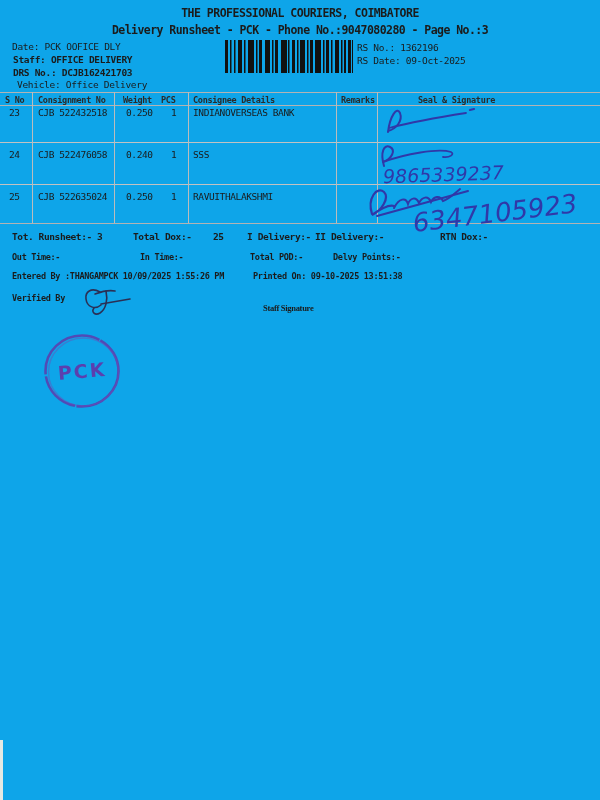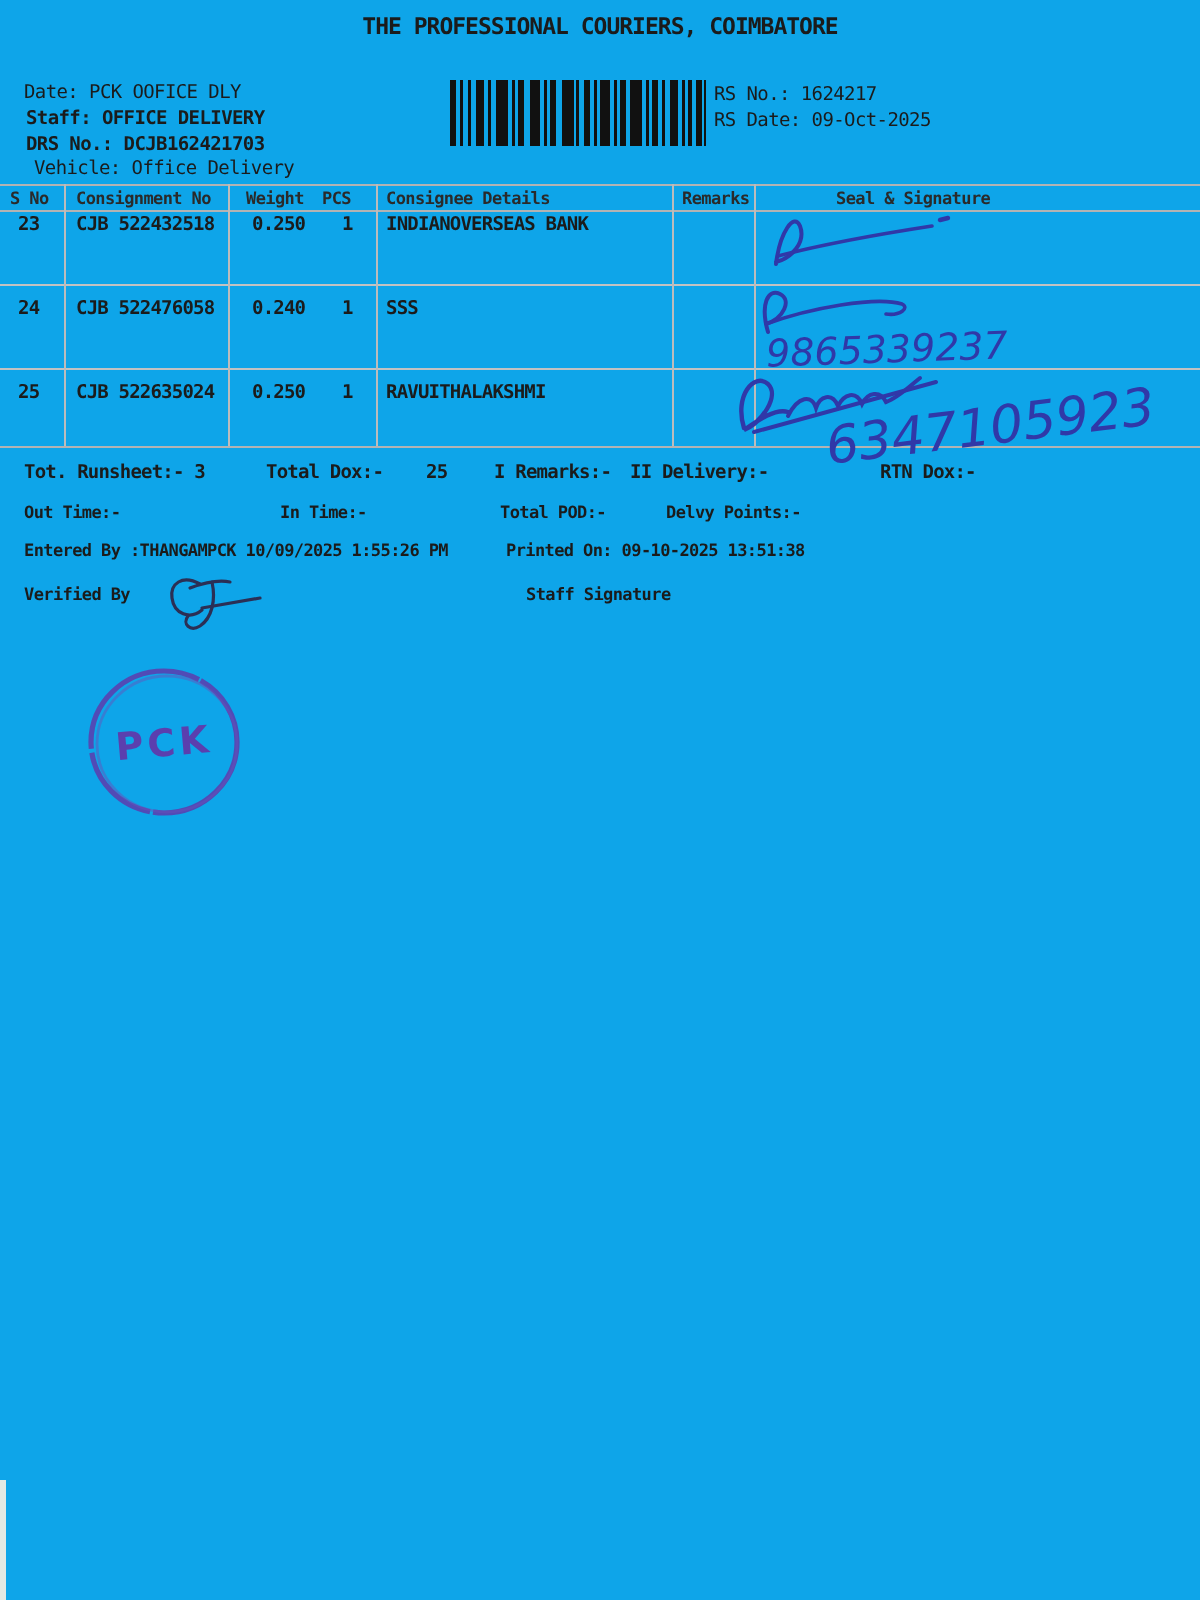--- a/index.html
+++ b/index.html
@@ -5,35 +5,36 @@
   html,body{margin:0;padding:0;background:#e8e8e8;}
   .page{
     position:relative;width:600px;height:800px;background:#0ea5e9;
     font-family:"DejaVu Sans Mono","Liberation Mono",monospace;
     color:#1b1b1b;overflow:hidden;margin:0 auto;
   }
   .abs{position:absolute;white-space:pre;}
   .b{font-weight:700;}
   .t-title{font-size:11.5px;letter-spacing:-0.5px;left:0;right:0;text-align:center;}
   .t-info{font-size:9.5px;letter-spacing:-0.3px;}
-  .t-cell{font-size:9.5px;letter-spacing:-0.4px;font-weight:700;}
+  .t-cell{font-size:9.5px;letter-spacing:-0.4px;font-weight:400;}
   .t-colhead{font-size:8.5px;letter-spacing:-0.3px;font-weight:700;color:#2a2a2a;}
   .t-sum{font-size:9.5px;letter-spacing:-0.4px;font-weight:700;}
   .t-small{font-size:8.5px;letter-spacing:-0.3px;font-weight:700;}
   .hline{position:absolute;height:1px;background:#b3b3b3;left:0;width:600px;}
   .vline{position:absolute;width:1px;background:#bcbcbc;top:92px;height:131px;}
   svg{position:absolute;overflow:visible;}
   .edge{position:absolute;left:0;top:740px;width:3px;height:60px;background:#e4e9e4;}
 </style>
 </head>
 <body>
 
 <div class="page">
 
   <div class="abs b t-title" style="top:6px;">THE PROFESSIONAL COURIERS, COIMBATORE</div>
+  <div class="abs b t-title" style="top:23px;letter-spacing:-0.55px;">Delivery Runsheet - PCK - Phone No.:9047080280 - Page No.:3</div>
 
   <div class="abs t-info" style="left:12px;top:41px;"><span>Date:</span> <span>PCK OOFICE DLY</span></div>
   <div class="abs t-info b" style="left:13px;top:54px;"><span>Staff:</span> <span>OFFICE DELIVERY</span></div>
   <div class="abs t-info b" style="left:13px;top:67px;"><span>DRS No.:</span> <span>DCJB162421703</span></div>
   <div class="abs t-info" style="left:17px;top:79px;"><span>Vehicle:</span> <span>Office Delivery</span></div>
 
   <svg style="left:225px;top:40px;" width="128" height="33">
     <g fill="#111">
       <rect x="0" y="0" width="3" height="33"></rect>
         <rect x="5" y="0" width="1.5" height="33"></rect>
@@ -58,21 +59,21 @@
         <rect x="101" y="0" width="3" height="33"></rect>
         <rect x="106" y="0" width="1.5" height="33"></rect>
         <rect x="110" y="0" width="4" height="33"></rect>
         <rect x="116" y="0" width="1.5" height="33"></rect>
         <rect x="119" y="0" width="2" height="33"></rect>
         <rect x="123" y="0" width="3" height="33"></rect>
         <rect x="127" y="0" width="1" height="33"></rect>
     </g>
   </svg>
 
-  <div class="abs t-info" style="left:357px;top:42px;"><span>RS No.:</span> <span>1624217</span></div>
+  <div class="abs t-info" style="left:357px;top:42px;"><span>RS No.:</span> <span>1362196</span></div>
   <div class="abs t-info" style="left:357px;top:55px;"><span>RS Date:</span> <span>09-Oct-2025</span></div>
 
   <div class="hline" style="top:92px;"></div>
   <div class="hline" style="top:105px;"></div>
   <div class="hline" style="top:142px;background:#c2c2c2;"></div>
   <div class="hline" style="top:184px;background:#c2c2c2;"></div>
   <div class="hline" style="top:223px;"></div>
   <div class="vline" style="left:32px;"></div>
   <div class="vline" style="left:114px;"></div>
   <div class="vline" style="left:188px;"></div>
@@ -139,34 +140,34 @@
       </g>
     </g>
 
     <text x="383" y="181" font-family="DejaVu Sans, sans-serif" font-style="italic" font-size="19" fill="#3038a8" transform="rotate(-2 450 175)">9865339237</text>
     <text x="412" y="222" font-family="DejaVu Sans, sans-serif" font-style="italic" font-size="26" fill="#3038a8" transform="rotate(-7 495 210)">6347105923</text>
   </svg>
 
   <div class="abs t-sum" style="left:12px;top:231px;">Tot. Runsheet:- 3</div>
   <div class="abs t-sum" style="left:133px;top:231px;">Total Dox:-</div>
   <div class="abs t-sum" style="left:213px;top:231px;">25</div>
-  <div class="abs t-sum" style="left:247px;top:231px;">I Remarks:-</div>
+  <div class="abs t-sum" style="left:247px;top:231px;">I Delivery:-</div>
   <div class="abs t-sum" style="left:315px;top:231px;">II Delivery:-</div>
   <div class="abs t-sum" style="left:440px;top:231px;">RTN Dox:-</div>
 
   <div class="abs t-small" style="left:12px;top:252px;">Out Time:-</div>
   <div class="abs t-small" style="left:140px;top:252px;">In Time:-</div>
   <div class="abs t-small" style="left:250px;top:252px;">Total POD:-</div>
   <div class="abs t-small" style="left:333px;top:252px;">Delvy Points:-</div>
 
   <div class="abs t-small" style="left:12px;top:271px;">Entered By :THANGAMPCK 10/09/2025 1:55:26 PM</div>
   <div class="abs t-small" style="left:253px;top:271px;">Printed On: 09-10-2025 13:51:38</div>
 
   <div class="abs t-small" style="left:12px;top:293px;">Verified By</div>
-  <div class="abs t-small" style="left:263px;top:293px;">Staff Signature</div>
+  <div class="abs t-small" style="left:263px;top:303px;font-family:Liberation Serif, serif;">Staff Signature</div>
 
   <svg style="left:0;top:0;" width="200" height="460">
     <ellipse cx="82" cy="371" rx="36.5" ry="35.5" fill="none" stroke="#5b3fae" stroke-width="2.6" opacity="0.88" stroke-dasharray="62 1.5 44 2 78 1 95 2"></ellipse>
     <ellipse cx="83.5" cy="372" rx="35" ry="34" fill="none" stroke="#6a50b8" stroke-width="1.4" opacity="0.45"></ellipse>
     <text x="82" y="378" text-anchor="middle" font-family="DejaVu Sans, sans-serif" font-weight="bold" font-size="19" letter-spacing="2" fill="#5b3fae" transform="rotate(-5 82 371)">PCK</text>
   </svg>
 
   <div class="edge"></div>
 </div>
 

